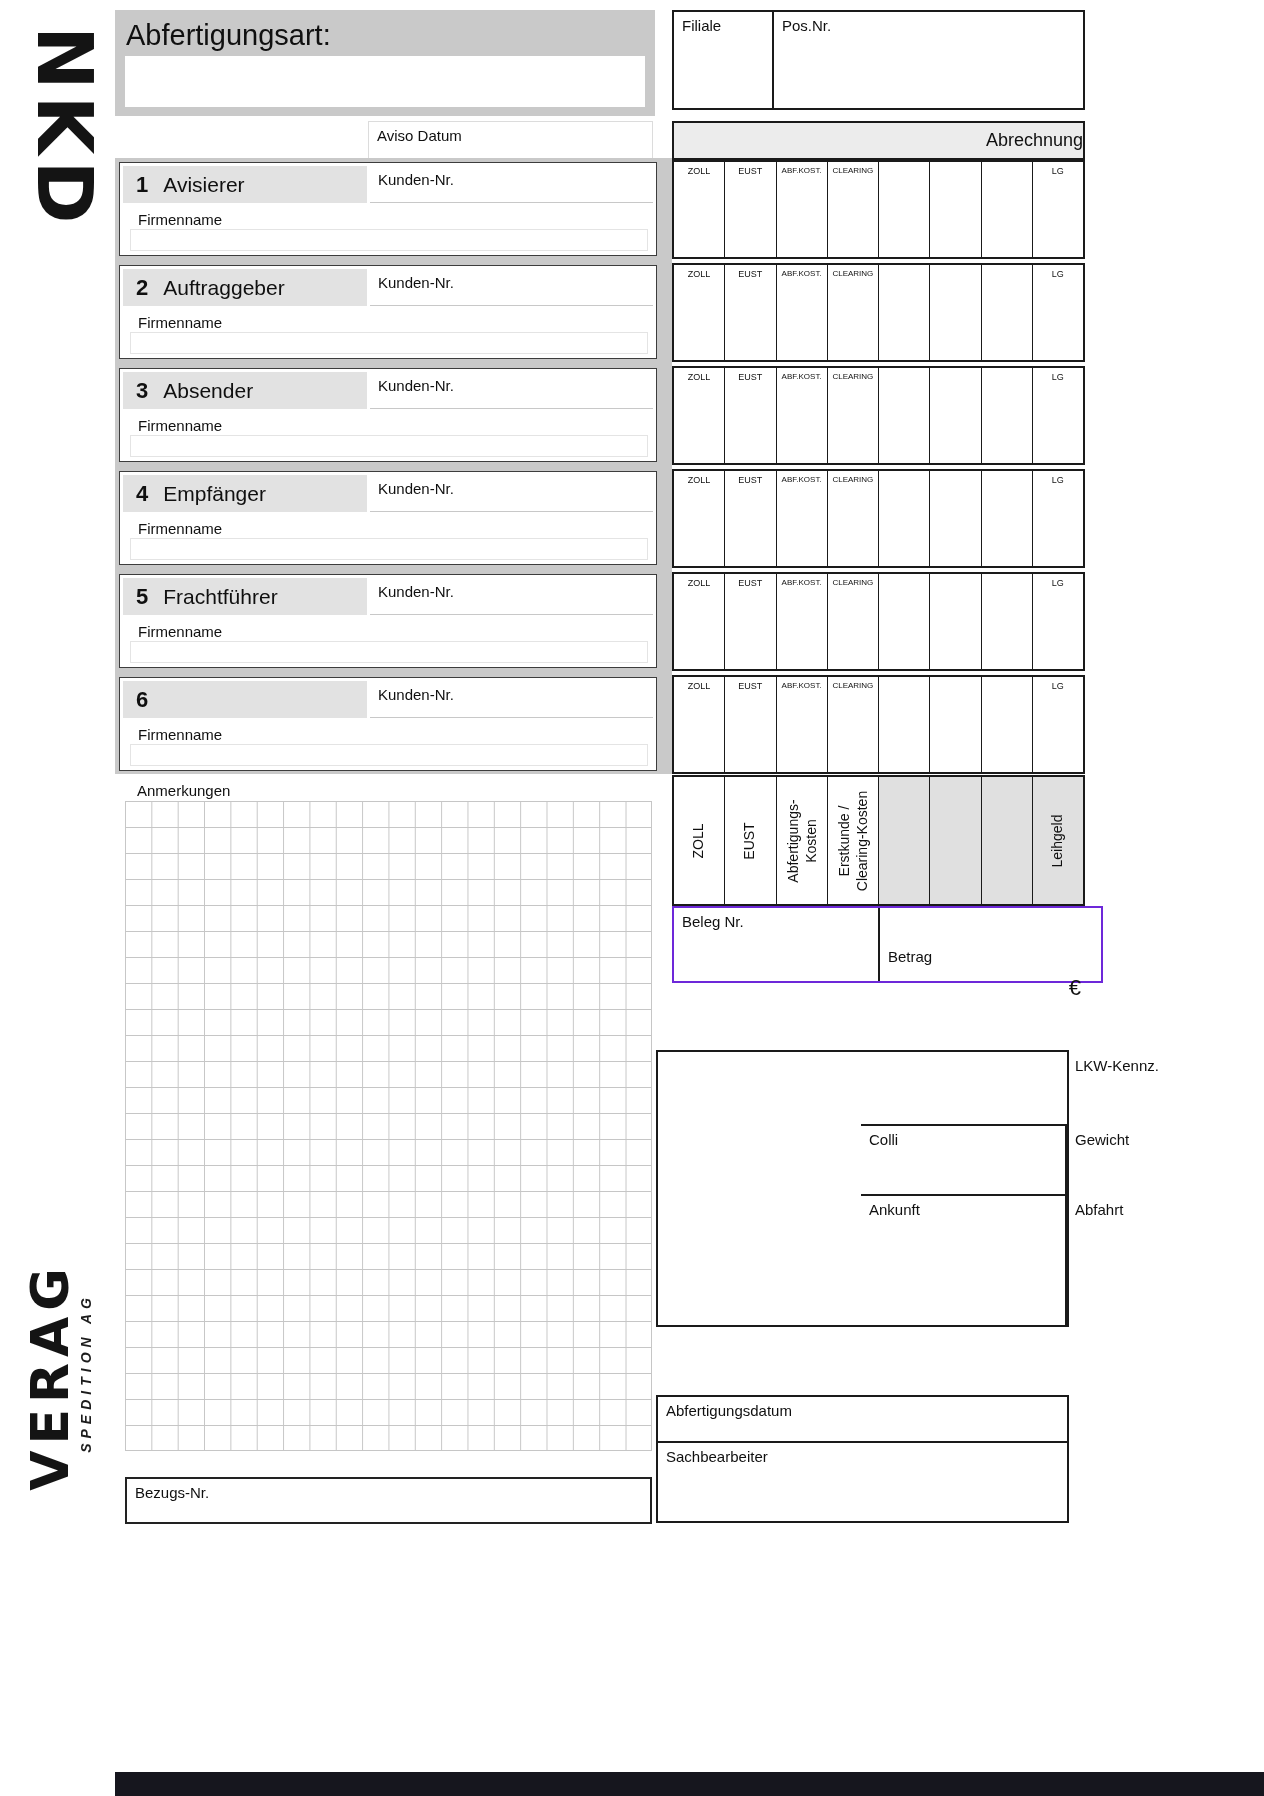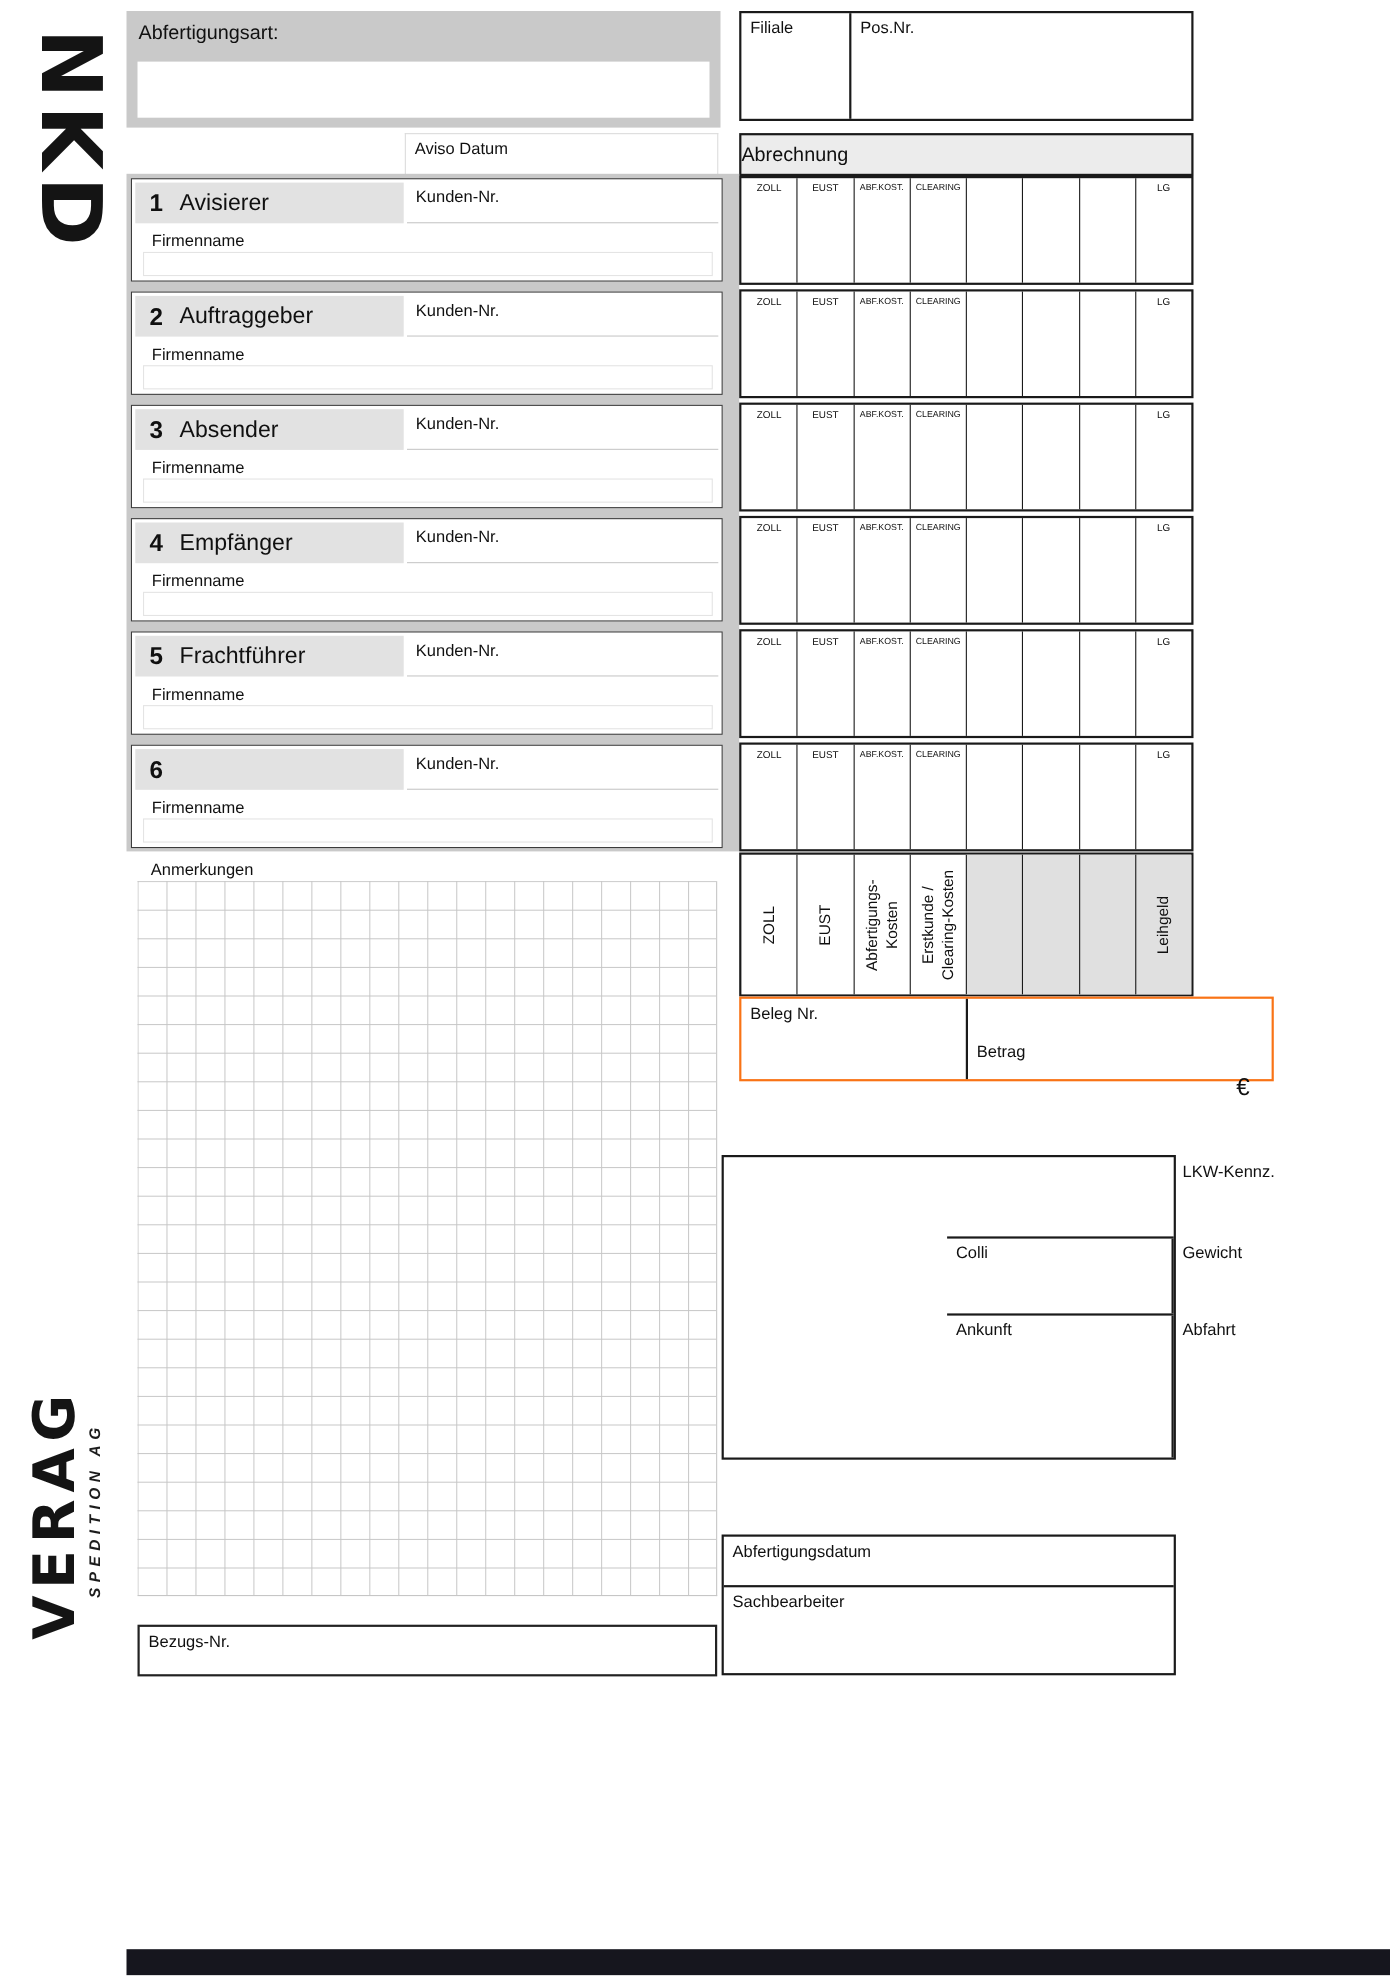--- a/index.html
+++ b/index.html
@@ -10,28 +10,28 @@
   
   .nkd { position:absolute; left:18px; top:26px; width:92px; height:235px; display:flex; justify-content:center; }
   .nkd span { writing-mode:vertical-rl; font-family:"DejaVu Sans",sans-serif; font-weight:bold; font-size:76px; letter-spacing:6px; color:#141414; line-height:1; }
   .verag { position:absolute; left:20px; top:1226px; width:60px; height:300px; display:flex; align-items:center; justify-content:center; }
   .verag span { writing-mode:vertical-rl; transform:rotate(180deg); font-family:"DejaVu Sans",sans-serif; font-weight:bold; font-size:52px; letter-spacing:6px; color:#141414; line-height:1; }
   .verag-sub { position:absolute; left:74px; top:1200px; width:24px; height:345px; display:flex; align-items:center; justify-content:center; }
   .verag-sub span { writing-mode:vertical-rl; transform:rotate(180deg); font-weight:bold; font-style:italic; font-size:14px; letter-spacing:5px; color:#1c1c1c; }
 
   
   .abf-box { position:absolute; left:115px; top:10px; width:540px; height:106px; background:#c9c9c9; }
-  .abf-label { position:absolute; left:11px; top:9px; font-size:18px; }
+  .abf-label { position:absolute; left:11px; top:9px; font-size:29px; }
   .abf-input { position:absolute; left:10px; top:46px; width:520px; height:51px; background:#fff; }
   .filiale-box { position:absolute; left:672px; top:10px; width:413px; height:100px; border:2px solid #1a1a1a; background:#fff; display:flex; }
   .filiale-cell { width:100px; border-right:2px solid #1a1a1a; position:relative; }
   .posnr-cell { flex:1; position:relative; }
   .cell-label { position:absolute; left:8px; top:5px; font-size:15px; white-space:nowrap; }
   .aviso-box { position:absolute; left:368px; top:121px; width:285px; height:39px; background:#fff; border:1px solid #dcdcdc; border-bottom:1px solid #c0c0c0; }
-  .abrech-header { position:absolute; left:672px; top:121px; width:413px; height:39px; background:#ececec; border:2px solid #1a1a1a; display:flex; align-items:center; justify-content:flex-start; font-size:18px; }
+  .abrech-header { position:absolute; left:672px; top:121px; width:413px; height:39px; background:#ececec; border:2px solid #1a1a1a; display:flex; align-items:center; justify-content:flex-end; font-size:18px; }
 
   
   .sections-backdrop { position:absolute; left:115px; top:158px; width:557px; height:616px; background:#c9c9c9; }
   .section { position:absolute; left:119px; width:538px; height:94px; background:#fff; border:1.5px solid #3c3c3c; }
   .sec-strip { position:absolute; left:3px; top:3px; width:244px; height:37px; background:#e2e2e2; display:flex; align-items:center; gap:15px; padding-left:13px; }
   .sec-num { font-weight:bold; font-size:22px; }
   .sec-name { font-size:21px; }
   .kunden { position:absolute; left:250px; top:3px; right:3px; height:37px; background:#fff; border-bottom:1px solid #c8c8c8; }
   .firma-label { position:absolute; left:18px; top:48px; font-size:15px; }
   .firma-field { position:absolute; left:10px; top:66px; right:8px; bottom:4px; background:#fff; border:1px solid #e4e4e4; }
@@ -44,21 +44,21 @@
   .acol-label.small { font-size:8px; }
 
   
   .band { position:absolute; left:672px; top:775px; width:413px; height:131px; border:2px solid #1a1a1a; background:#fff; display:flex; }
   .bcell { flex:1; border-left:1.5px solid #1a1a1a; position:relative; }
   .bcell:first-child { border-left:none; }
   .bcell.gray { background:#e0e0e0; }
   .rot { position:absolute; left:50%; top:50%; width:122px; transform:translate(-50%,-50%) rotate(-90deg); text-align:center; font-size:14px; line-height:1.25; }
 
   
-  .beleg-row { position:absolute; left:672px; top:906px; width:486px; height:77px; border:2px solid #f97316; background:#fff; display:flex; }
+  .beleg-row { position:absolute; left:672px; top:906px; width:431px; height:77px; border:2px solid #6d28d9; background:#fff; display:flex; }
   .beleg-cell { width:206px; border-right:2px solid #1a1a1a; position:relative; }
   .betrag-cell { flex:1; position:relative;margin-top:35px; }
   .euro { position:absolute; right:20px; top:32px; font-size:22px; }
 
   
   .cargo { position:absolute; left:656px; top:1050px; width:413px; height:277px; border:2px solid #1a1a1a; background:#fff; display:flex; flex-direction:column;align-items:flex-end; }
   .cargo-row { position:relative; border-top:2px solid #1a1a1a; }
   .cargo-row:first-child { border-top:none; }
   .cargo-row.r1 { height:72px; }
   .cargo-row.r2 { height:70px; }

